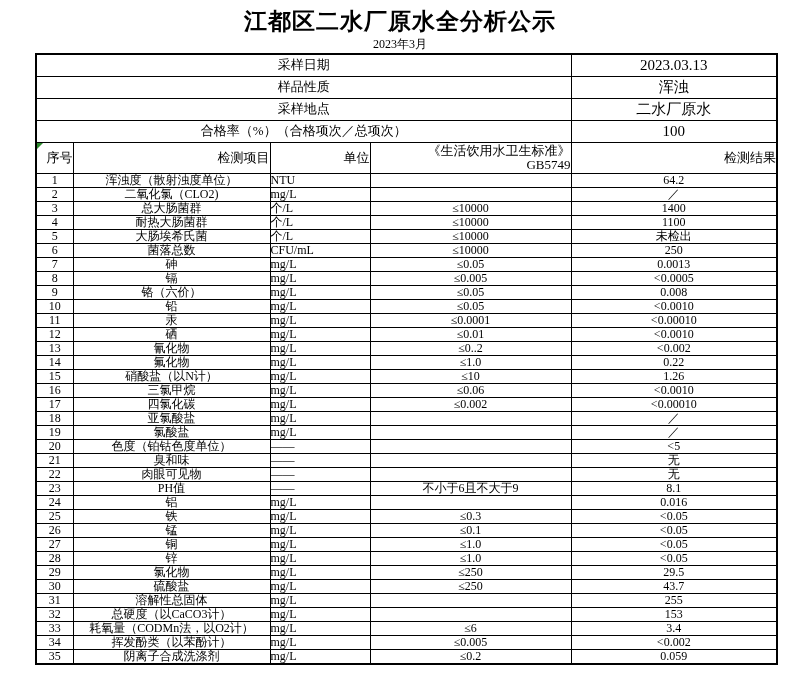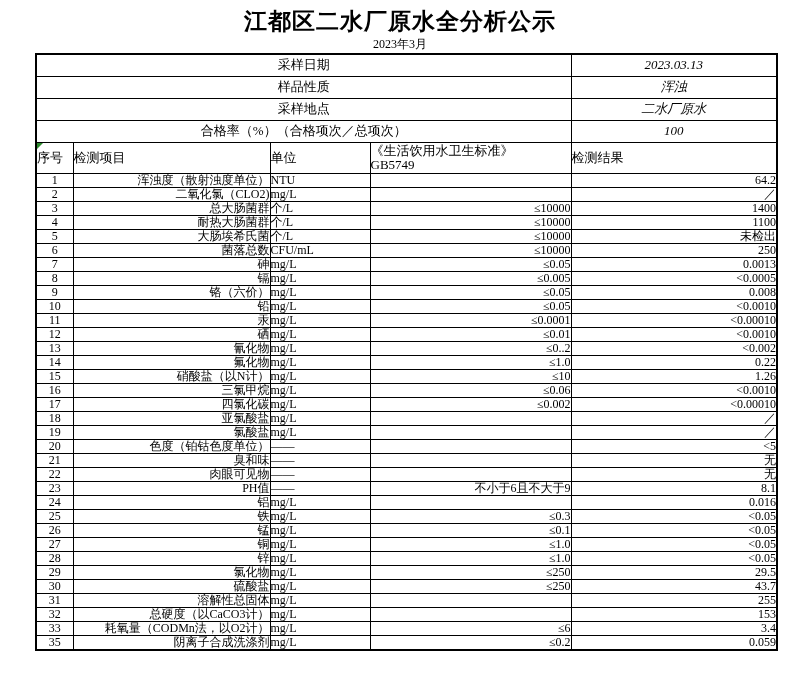--- a/index.html
+++ b/index.html
@@ -53,26 +53,25 @@
     white-space: nowrap;
     font-weight: normal;
   }
   tr.info-row { height: 22px; }
   td.info-label {
     text-align: center;
     font-size: 13px;
   }
   td.info-value {
     text-align: center;
-    font-size: 13px;
-    font-style: italic;
+    font-size: 15px;
   }
   tr.col-header-row { height: 31px; }
   tr.col-header-row th {
-    text-align: left;
+    text-align: right;
     font-size: 13px;
     vertical-align: middle;
   }
   th.seq-header { position: relative; }
   .corner-marker {
     position: absolute;
     top: 0;
     left: 0;
     width: 0;
     height: 0;
@@ -80,24 +79,24 @@
     border-right: 6px solid transparent;
   }
   .std-line { line-height: 14px; font-size: 13px; }
   tr.data-row { height: 14px; }
   tr.data-row td {
     font-size: 12px;
     line-height: 13px;
     vertical-align: middle;
   }
   td.cell-no { text-align: center; }
-  td.cell-item { text-align: right; padding-left: 3px; }
+  td.cell-item { text-align: center; padding-left: 3px; }
   td.cell-unit { text-align: left; }
-  td.cell-standard { text-align: right; }
-  td.cell-result { text-align: right; }
+  td.cell-standard { text-align: center; }
+  td.cell-result { text-align: center; }
 </style>
 </head>
 <body>
 
 <div class="page-title">江都区二水厂原水全分析公示</div>
 <div class="page-subtitle">2023年3月</div>
 
 <div class="table-wrap">
   <table class="analysis">
     <colgroup>
@@ -364,20 +363,27 @@
           <td class="cell-result">153</td>
         </tr>
         <tr class="data-row">
           <td class="cell-no">33</td>
           <td class="cell-item">耗氧量（CODMn法，以O2计）</td>
           <td class="cell-unit">mg/L</td>
           <td class="cell-standard">≤6</td>
           <td class="cell-result">3.4</td>
         </tr>
         <tr class="data-row">
+          <td class="cell-no">34</td>
+          <td class="cell-item">挥发酚类（以苯酚计）</td>
+          <td class="cell-unit">mg/L</td>
+          <td class="cell-standard">≤0.005</td>
+          <td class="cell-result">&lt;0.002</td>
+        </tr>
+        <tr class="data-row">
           <td class="cell-no">35</td>
           <td class="cell-item">阴离子合成洗涤剂</td>
           <td class="cell-unit">mg/L</td>
           <td class="cell-standard">≤0.2</td>
           <td class="cell-result">0.059</td>
         </tr>
       </tbody>
   </table>
 </div>
 

